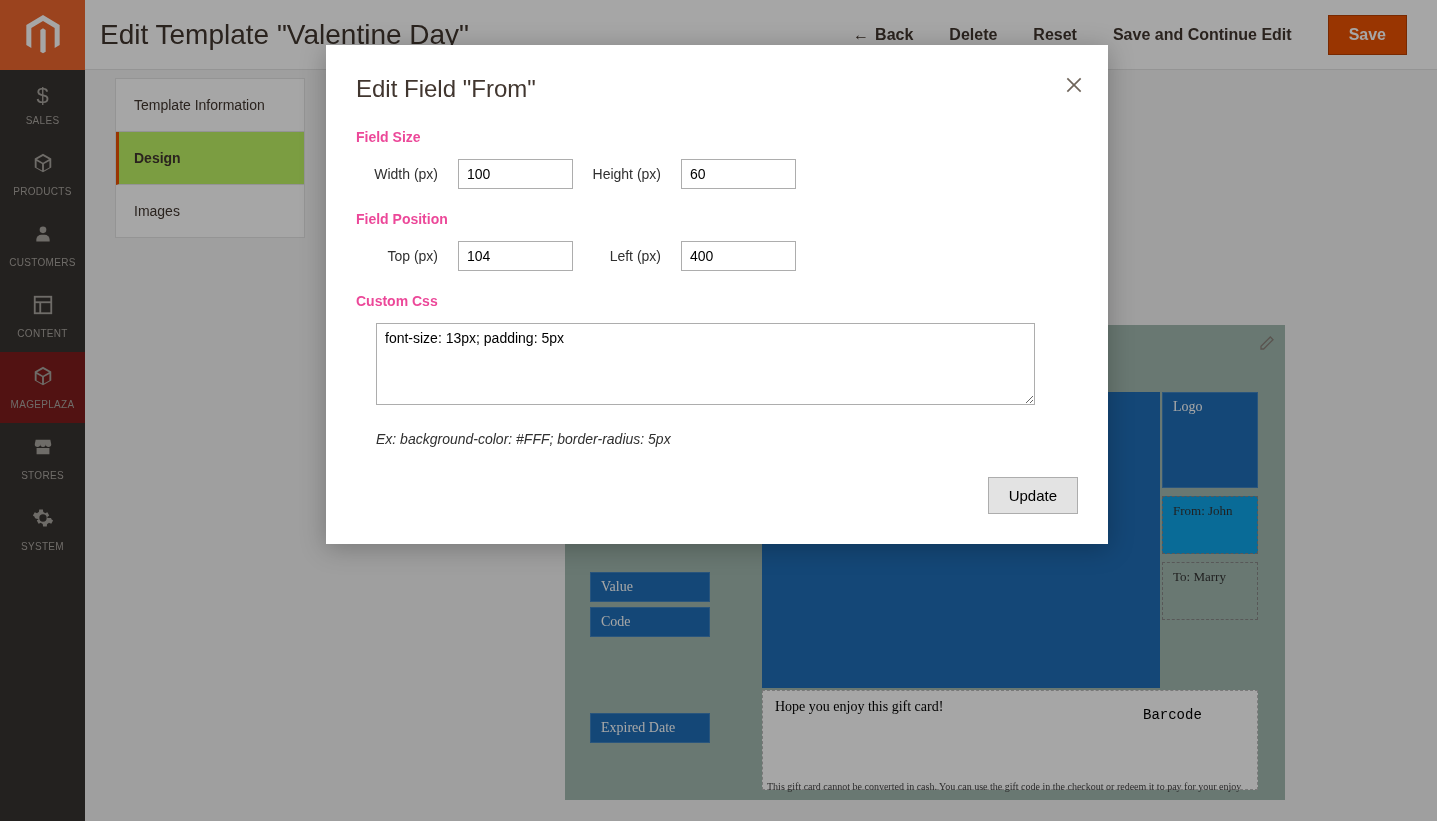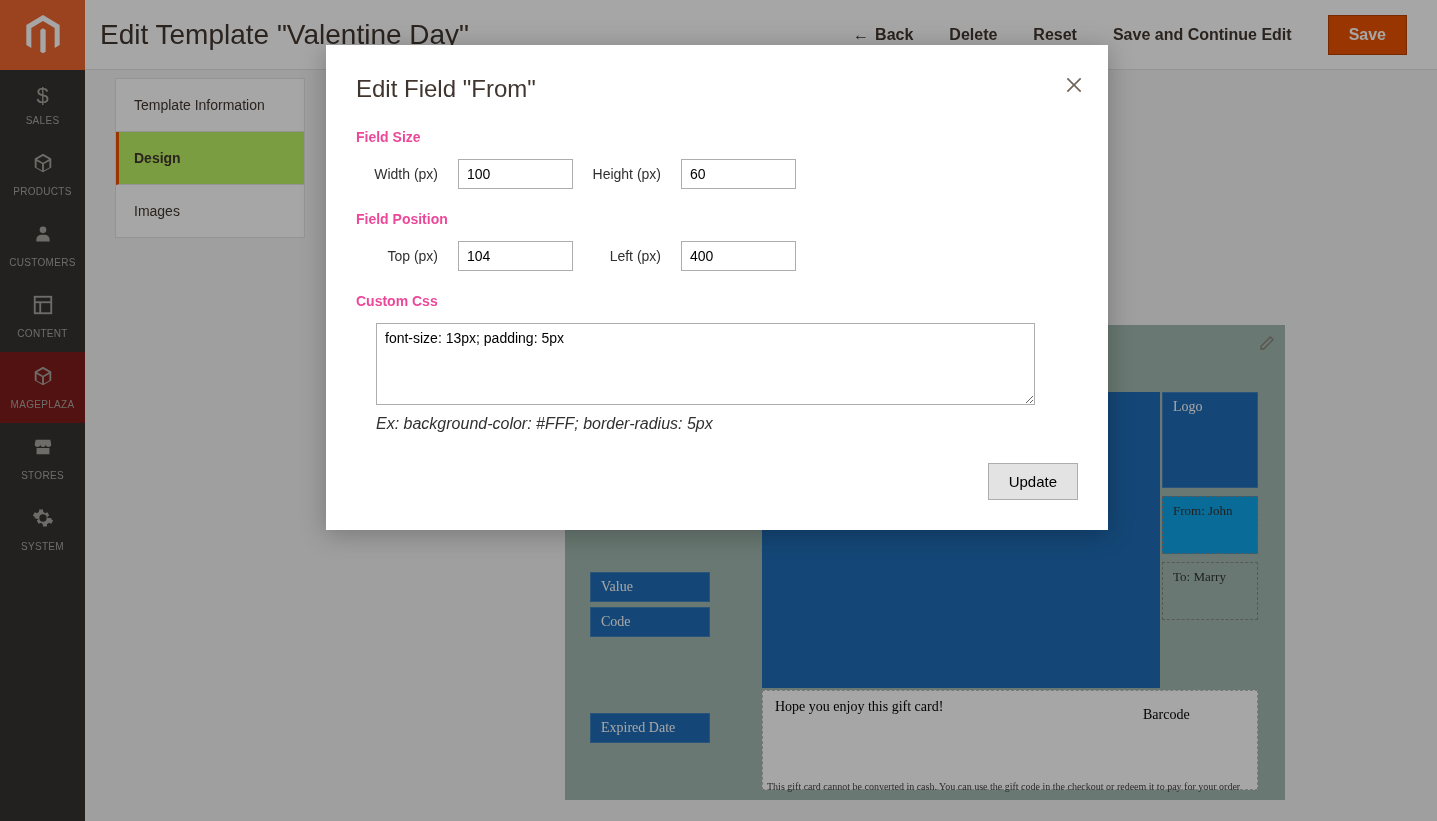--- a/index.html
+++ b/index.html
@@ -33,38 +33,38 @@
 .edit-pencil { position: absolute; right: 10px; top: 10px; color: #8a817a; font-size: 16px; cursor: pointer; }
 .blue-main { position: absolute; left: 197px; top: 67px; width: 398px; height: 296px; background: #1f6eb7; }
 .chip { position: absolute; background: #1f6eb7; color: #fff; font-size: 14px; padding: 6px 10px; border: 1px solid rgba(255,255,255,0.15); font-family: Georgia, serif; }
 .chip-value { left: 25px; top: 247px; width: 120px; }
 .chip-code { left: 25px; top: 282px; width: 120px; }
 .chip-expired { left: 25px; top: 388px; width: 120px; }
 .chip-logo { left: 597px; top: 67px; width: 96px; height: 96px; }
 .chip-from { left: 597px; top: 171px; width: 96px; height: 58px; font-size: 13px; background: #0ea5e9; color: #333; border: 1px dashed #888; }
 .chip-to { left: 597px; top: 237px; width: 96px; height: 58px; font-size: 13px; background: #a2b9b0; color: #333; border: 1px dashed #888; }
 .message-area { position: absolute; left: 197px; top: 365px; width: 496px; height: 100px; background: #fff; border: 1px dashed #bbb; padding: 8px 12px; font-family: Georgia, serif; font-size: 14px; }
-.barcode-lbl { position: absolute; left: 578px; top: 382px; font-size: 14px; font-family: Liberation Serif, serif; }
+.barcode-lbl { position: absolute; left: 578px; top: 382px; font-size: 14px; font-family: Liberation Mono, monospace; }
 .note { position: absolute; left: 202px; bottom: 8px; font-size: 10px; color: #444; font-family: Georgia, serif; }
 
 
 .overlay { position: absolute; inset: 0; background: rgba(0,0,0,0.35); }
 
 
 .modal { position: absolute; left: 326px; top: 45px; width: 782px; background: #fff; box-shadow: 0 4px 24px rgba(0,0,0,0.25); padding: 30px 30px 30px 30px; }
 .modal-title { font-size: 24px; color: #41362f; font-weight: 400; margin-bottom: 26px; }
 .modal-close { position: absolute; right: 24px; top: 30px; cursor: pointer; color: #6f655b; }
 .modal-close svg { width: 20px; height: 20px; }
 .section-label { font-weight: 600; font-size: 14px; color: #ec4899; margin-bottom: 14px; }
 .field-row { display: flex; gap: 18px; margin-bottom: 22px; padding-left: 12px; }
 .field-group { display: flex; align-items: center; gap: 20px; }
 .field-group label { font-size: 14px; color: #303030; min-width: 70px; text-align: right; }
 .field-group input { width: 115px; height: 30px; border: 1px solid #adadad; padding: 0 8px; font-size: 14px; }
 .css-area { width: 659px; height: 82px; border: 1px solid #adadad; padding: 6px 8px; font-size: 14px; font-family: inherit; resize: both; margin-left: 20px; }
-.hint { font-style: italic; font-size: 16px; color: #303030; margin-top: 6px; margin-left: 20px; }
+.hint { font-style: italic; font-size: 14px; color: #303030; margin-top: 22px; margin-left: 20px; }
 .modal-footer { display: flex; justify-content: flex-end; margin-top: 30px; }
 .update-btn { background: #e3e3e3; border: 1px solid #adadad; padding: 9px 20px; font-size: 15px; color: #000000; cursor: pointer; }
 </style>
 </head>
 <body>
 
 <div class="sidebar">
   <div class="logo-cell">
     <svg viewBox="0 0 100 120">
       <path fill="#fff" d="M50 0 L100 30 L100 90 L85 99 L85 39 L50 18 L15 39 L15 99 L0 90 L0 30 Z"></path>
@@ -157,21 +157,21 @@
     </span>
     <div class="blue-main"></div>
     <div class="chip chip-value">Value</div>
     <div class="chip chip-code">Code</div>
     <div class="chip chip-expired">Expired Date</div>
     <div class="chip chip-logo">Logo</div>
     <div class="chip chip-from">From: John</div>
     <div class="chip chip-to">To: Marry</div>
     <div class="message-area">Hope you enjoy this gift card!</div>
     <div class="barcode-lbl">Barcode</div>
-    <div class="note">This gift card cannot be converted in cash. You can use the gift code in the checkout or redeem it to pay for your order</div>
+    <div class="note">This gift card cannot be converted in cash. You can use the gift code in the checkout or redeem it to pay for your enjoy</div>
   </div>
 </div>
 
 <div class="overlay"></div>
 
 <div class="modal">
   <div class="modal-close">
     <svg viewBox="0 0 24 24" fill="none" stroke="#6f655b" stroke-width="2">
         <line x1="4" y1="4" x2="20" y2="20"></line>
         <line x1="20" y1="4" x2="4" y2="20"></line>

